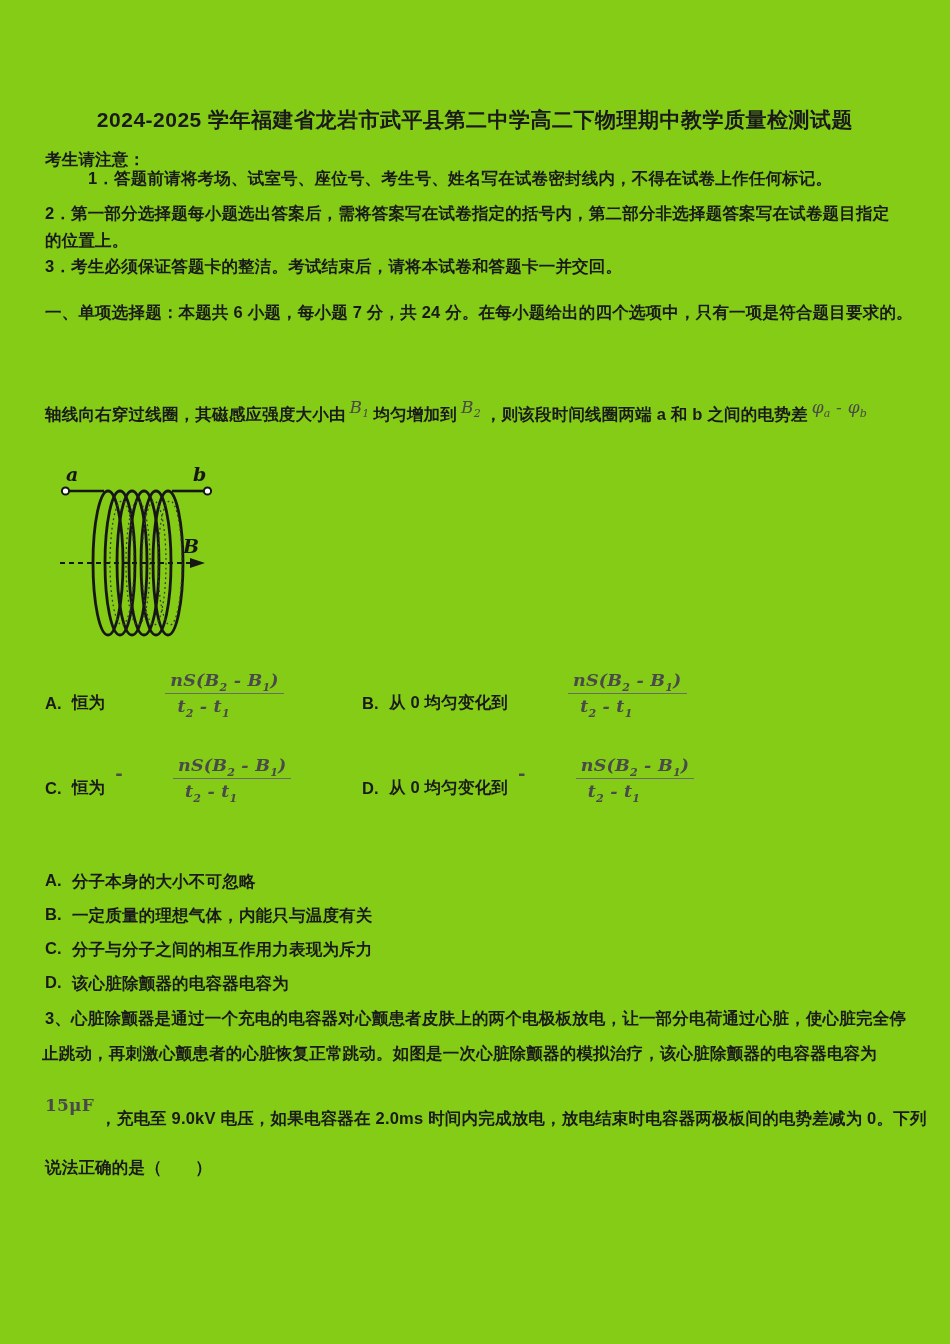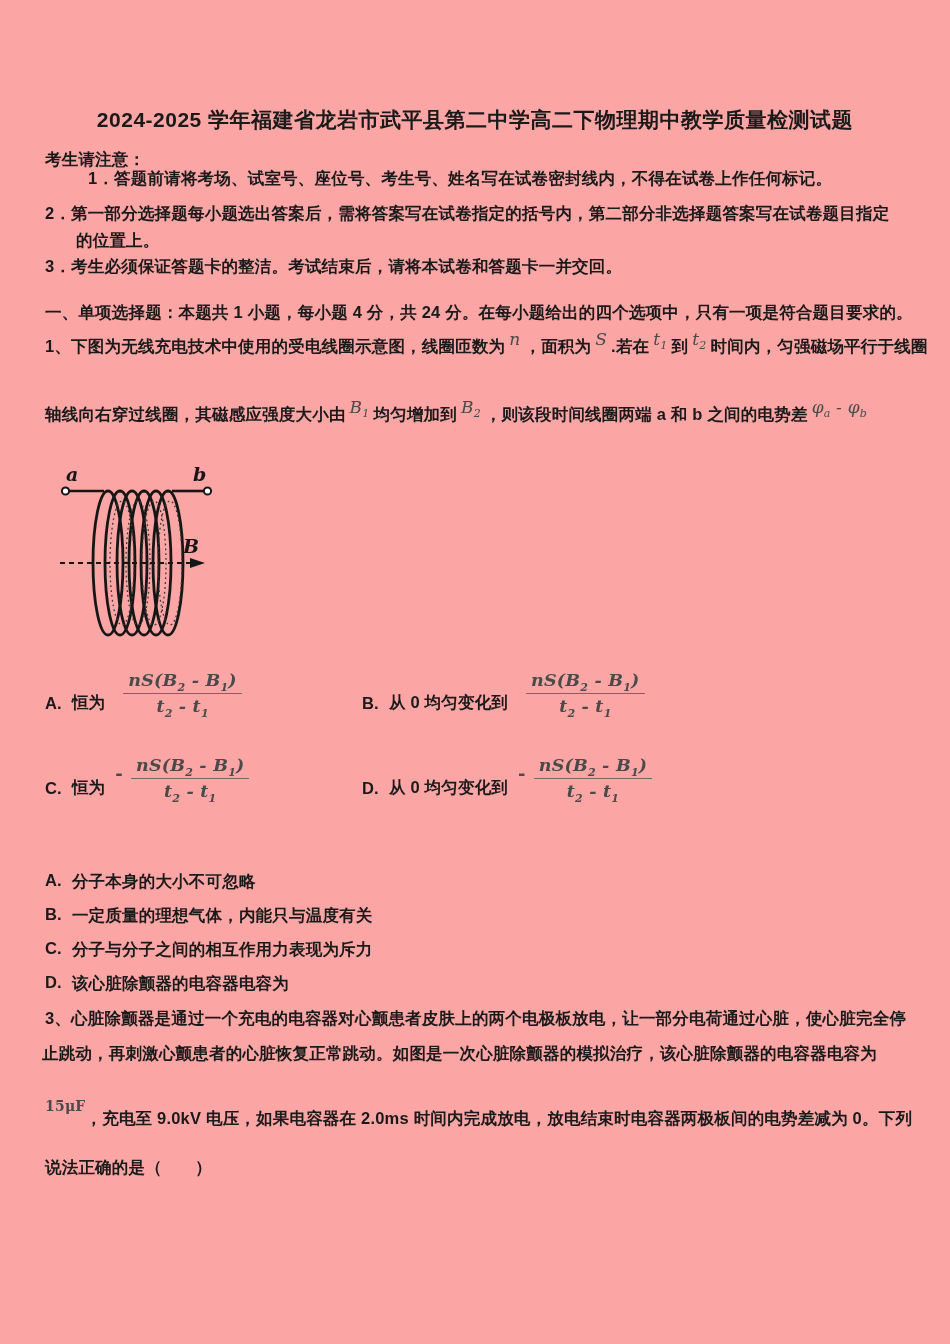--- a/index.html
+++ b/index.html
@@ -1,49 +1,49 @@
 <!DOCTYPE html>
 <html><head>
 <meta charset="utf-8">
 <style>
   html,body { margin:0; padding:0; background:#fff; }
   .page {
-    position:relative; width:950px; height:1344px; background:#fca5a5;
+    position:relative; width:950px; height:1344px; background:#84cc16;
     font-family:"Liberation Sans", sans-serif; color:#1a1a1a; overflow:hidden;
   }
   .abs { position:absolute; white-space:nowrap; }
   .body-text { font-size:16.5px; font-weight:600; letter-spacing:0.2px; }
   .title {
     top:106px; left:0; width:950px; text-align:center;
     font-size:21px; font-weight:800; letter-spacing:0.5px;
   }
   
   .imath {
     font-family:"DejaVu Serif", serif; font-style:italic; font-weight:400;
     color:#4a4a4a; font-size:17px; position:relative; top:-7px; margin:0 4px;
   }
   .imath sub, .fraction sub { font-size:11px; line-height:0; }
   .icap {
     font-family:"DejaVu Serif", serif; font-style:normal; color:#4a4a4a;
-    font-size:14px; position:relative; top:-13px; margin-right:0;
+    font-size:17px; position:relative; top:-13px; margin-right:6px;
   }
   
   .q1opt { display:flex; align-items:center; height:58px; }
   .q1opt .lbl { font-weight:700; margin-right:10px; position:relative; top:10px; }
   .q1opt .pre { position:relative; top:10px; }
   .q1opt .sign {
     font-family:"DejaVu Serif", serif; color:#4a4a4a; font-size:18px;
     font-weight:600; position:relative; top:-5px; margin-left:10px;
   }
   .fraction {
     display:inline-flex; flex-direction:column; align-items:center;
     margin-left:8px; font-family:"DejaVu Serif", serif; font-style:italic;
     color:#4a4a4a; font-size:17.5px; line-height:1.3;
   }
-  .fraction .num { border-bottom:1.6px solid #6b6b6b; padding:0 5px 1px 5px; }
+  .fraction .num { border-bottom:1.6px solid #6b6b6b; padding:0 5px 1px 5px;margin-left:42px; }
   .fraction .den { padding-top:1px; }
   
   .qline { display:flex; }
   .qline .lbl { font-weight:700; margin-right:10px; }
   
   .coil-svg { position:absolute; left:58px; top:464px; }
   .fig-lbl {
     font-family:"DejaVu Serif", serif; font-style:italic; font-weight:bold;
     font-size:19px; fill:#161616;
   }
@@ -51,28 +51,25 @@
 </head>
 <body>
 
 <div class="page">
 
   <div class="abs title">2024-2025 学年福建省龙岩市武平县第二中学高二下物理期中教学质量检测试题</div>
 
   <div class="abs body-text" style="left:45px; top:149px;">考生请注意：</div>
   <div class="abs body-text" style="left:45px; top:168px;margin-left:43px;">1．答题前请将考场、试室号、座位号、考生号、姓名写在试卷密封线内，不得在试卷上作任何标记。</div>
   <div class="abs body-text" style="left:45px; top:203px;">2．第一部分选择题每小题选出答案后，需将答案写在试卷指定的括号内，第二部分非选择题答案写在试卷题目指定</div>
-  <div class="abs body-text" style="left:45px; top:230px;margin-left:31px;">的位置上。</div>
+  <div class="abs body-text" style="left:45px; top:230px;">的位置上。</div>
   <div class="abs body-text" style="left:45px; top:256px;">3．考生必须保证答题卡的整洁。考试结束后，请将本试卷和答题卡一并交回。</div>
 
-  <div class="abs body-text" style="left:45px; top:302px;">一、单项选择题：本题共 1 小题，每小题 4 分，共 24 分。在每小题给出的四个选项中，只有一项是符合题目要求的。</div>
+  <div class="abs body-text" style="left:45px; top:302px;">一、单项选择题：本题共 6 小题，每小题 7 分，共 24 分。在每小题给出的四个选项中，只有一项是符合题目要求的。</div>
 
-  <div class="abs body-text" style="left:45px; top:336px;">
-    <span>1、下图为无线充电技术中使用的受电线圈示意图，线圈匝数为</span><span class="imath">n</span><span>，面积为</span><span class="imath">S</span><span>.若在</span><span class="imath">t<sub>1</sub></span><span>到</span><span class="imath">t<sub>2</sub></span><span>时间内，匀强磁场平行于线圈</span>
-  </div>
   <div class="abs body-text" style="left:45px; top:404px;text-align:right;">
     <span>轴线向右穿过线圈，其磁感应强度大小由</span><span class="imath">B<sub>1</sub></span><span>均匀增加到</span><span class="imath">B<sub>2</sub></span><span>，则该段时间线圈两端 a 和 b 之间的电势差</span><span class="imath">φ<sub>a</sub> - φ<sub>b</sub></span>
   </div>
 
   <svg class="coil-svg" viewBox="0 0 160 178" width="160" height="178">
     <line x1="11" y1="27" x2="46" y2="27" stroke="#161616" stroke-width="2.6"></line>
     <line x1="114" y1="27" x2="146" y2="27" stroke="#161616" stroke-width="2.6"></line>
     <circle cx="7.5" cy="27" r="3.6" fill="#ffffff" stroke="#161616" stroke-width="2"></circle>
     <circle cx="149.5" cy="27" r="3.6" fill="#ffffff" stroke="#161616" stroke-width="2"></circle>
     <g fill="none" stroke="#161616" stroke-width="2.8">

